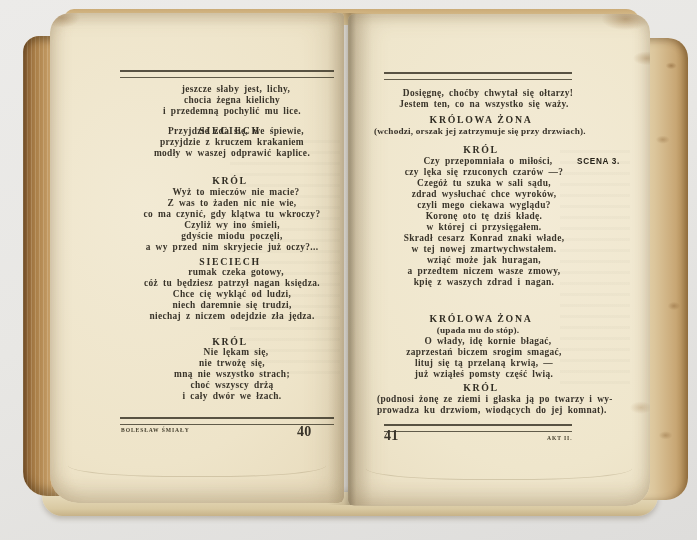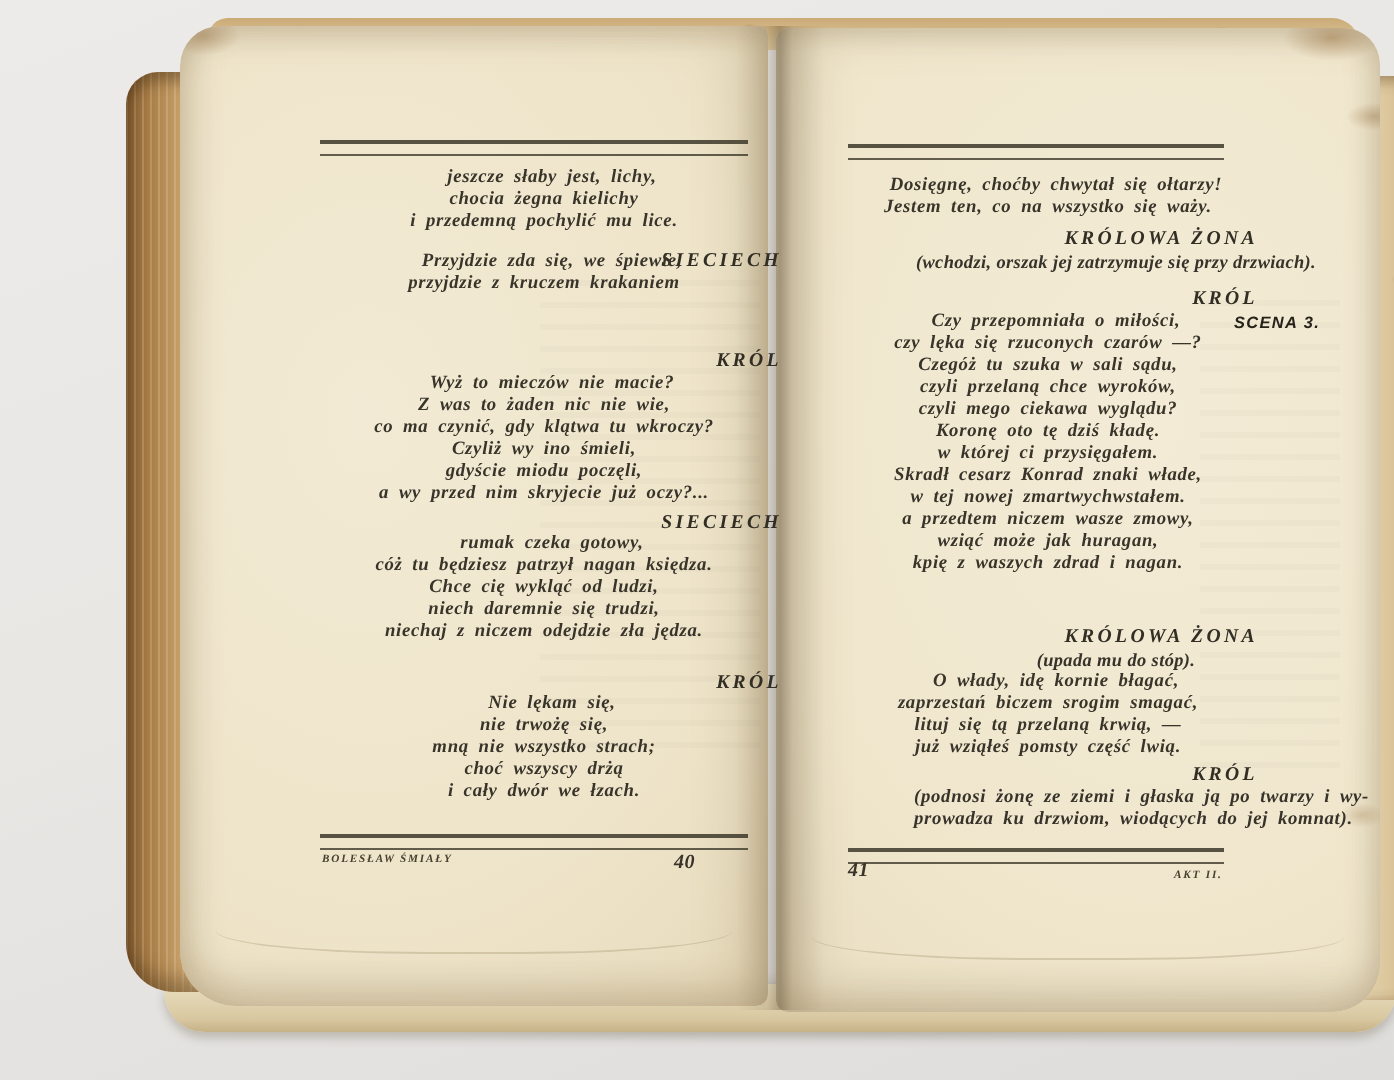--- a/index.html
+++ b/index.html
@@ -89,31 +89,31 @@
   
   .col{position:absolute;top:0;color:#39342a;}
   .col-left{left:120px;width:214px;}
   .col-right{left:384px;width:188px;}
   .block{position:absolute;left:0;width:100%;}
   .line{height:11px;line-height:11px;font-size:9.4px;letter-spacing:.35px;
         word-spacing:2.2px;white-space:nowrap;}
   .verse{padding-left:5px;}
   .col-right .verse{padding-left:6px;}
   .verse .line:first-child{padding-left:8px;}
-  .heading{position:absolute;left:17px;width:100%;text-align:right;
+  .heading{position:absolute;left:3px;width:100%;text-align:center;
            font-size:9.8px;line-height:12px;letter-spacing:1.7px;color:#322e24;
            white-space:nowrap;}
-  .stage{position:absolute;text-align:center;font-style:italic;font-weight:700;
-         font-size:9.2px;line-height:11px;letter-spacing:.2px;white-space:nowrap;color:#37322a;margin-left:40px;}
+  .stage{position:absolute;text-align:center;font-weight:700;
+         font-size:9.2px;line-height:11px;letter-spacing:.2px;white-space:nowrap;color:#37322a;}
   .stage-wide{left:-10px;width:208px;}
   .stage-left{text-align:left;left:-7px;width:208px;}
   .rule{position:absolute;left:0;width:100%;height:5px;
         border-top:2px solid rgba(62,57,43,.85);border-bottom:1px solid rgba(62,57,43,.8);}
   .running-title{position:absolute;font-size:5.6px;letter-spacing:.9px;color:#46402f;white-space:nowrap;}
-  .page-num{position:absolute;font-size:10px;color:#39342a;}
+  .page-num{position:absolute;font-size:14px;color:#39342a;}
   .margin-note{
     position:absolute;left:577px;top:156px;
     font-family:"Liberation Sans","DejaVu Sans",sans-serif;
     font-weight:700;font-size:8.2px;letter-spacing:.7px;color:#262219;white-space:nowrap;
   }
   
   .ghost{position:absolute;width:110px;height:240px;opacity:.55;
     background:repeating-linear-gradient(180deg,rgba(120,118,96,.07) 0 3px,rgba(0,0,0,0) 3px 11px);}
   .ghost-l{left:230px;top:140px;}
   .ghost-r{left:560px;top:150px;width:70px;}
@@ -140,20 +140,21 @@
 
     <div class="block verse" style="top:84px">
         <div class="line">jeszcze słaby jest, lichy,</div>
         <div class="line">chocia żegna kielichy</div>
         <div class="line">i przedemną pochylić mu lice.</div>
       </div>
     <div class="heading" style="top:125px">SIECIECH</div>
     <div class="block verse" style="top:126px">
         <div class="line">Przyjdzie zda się, we śpiewie,</div>
         <div class="line">przyjdzie z kruczem krakaniem</div>
+        <div class="line">modły w waszej odprawić kaplice.</div>
       </div>
     <div class="heading" style="top:175px">KRÓL</div>
     <div class="block verse" style="top:187px">
         <div class="line">Wyż to mieczów nie macie?</div>
         <div class="line">Z was to żaden nic nie wie,</div>
         <div class="line">co ma czynić, gdy klątwa tu wkroczy?</div>
         <div class="line">Czyliż wy ino śmieli,</div>
         <div class="line">gdyście miodu poczęli,</div>
         <div class="line">a wy przed nim skryjecie już oczy?...</div>
       </div>
@@ -186,28 +187,28 @@
         <div class="line">Dosięgnę, choćby chwytał się ołtarzy!</div>
         <div class="line">Jestem ten, co na wszystko się waży.</div>
       </div>
     <div class="heading" style="top:114px">KRÓLOWA ŻONA</div>
     <div class="stage stage-wide" style="top:126px">(wchodzi, orszak jej zatrzymuje się przy drzwiach).</div>
     <div class="heading" style="top:144px">KRÓL</div>
     <div class="block verse" style="top:156px">
         <div class="line">Czy przepomniała o miłości,</div>
         <div class="line">czy lęka się rzuconych czarów —?</div>
         <div class="line">Czegóż tu szuka w sali sądu,</div>
-        <div class="line">czyli przelaną chce wyroków,</div>
+        <div class="line">zdrad wysłuchać chce wyroków,</div>
         <div class="line">czyli mego ciekawa wyglądu?</div>
         <div class="line">Koronę oto tę dziś kładę.</div>
         <div class="line">w której ci przysięgałem.</div>
         <div class="line">Skradł cesarz Konrad znaki włade,</div>
         <div class="line">w tej nowej zmartwychwstałem.</div>
+        <div class="line">wziąć może jak huragan,</div>
         <div class="line">a przedtem niczem wasze zmowy,</div>
-        <div class="line">wziąć może jak huragan,</div>
         <div class="line">kpię z waszych zdrad i nagan.</div>
       </div>
     <div class="heading" style="top:313px">KRÓLOWA ŻONA</div>
     <div class="stage" style="top:325px;left:0;width:100%">(upada mu do stóp).</div>
     <div class="block verse" style="top:336px">
         <div class="line">O włady, idę kornie błagać,</div>
         <div class="line">zaprzestań biczem srogim smagać,</div>
         <div class="line">lituj się tą przelaną krwią, —</div>
         <div class="line">już wziąłeś pomsty część lwią.</div>
       </div>

